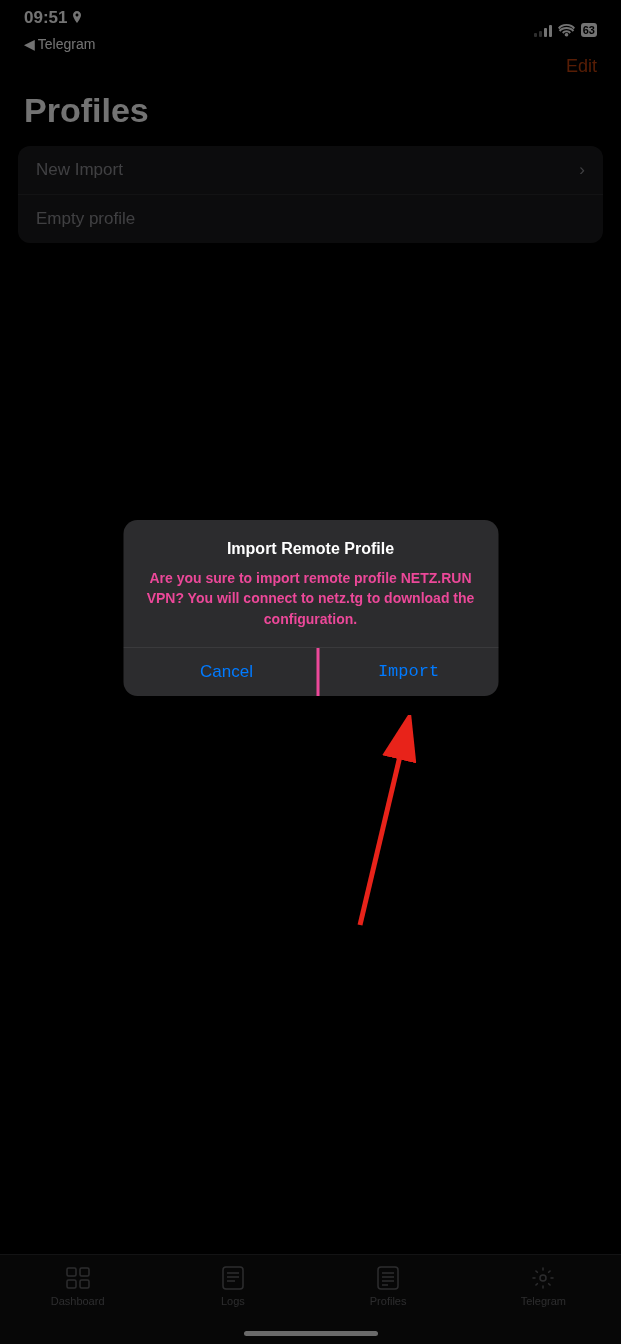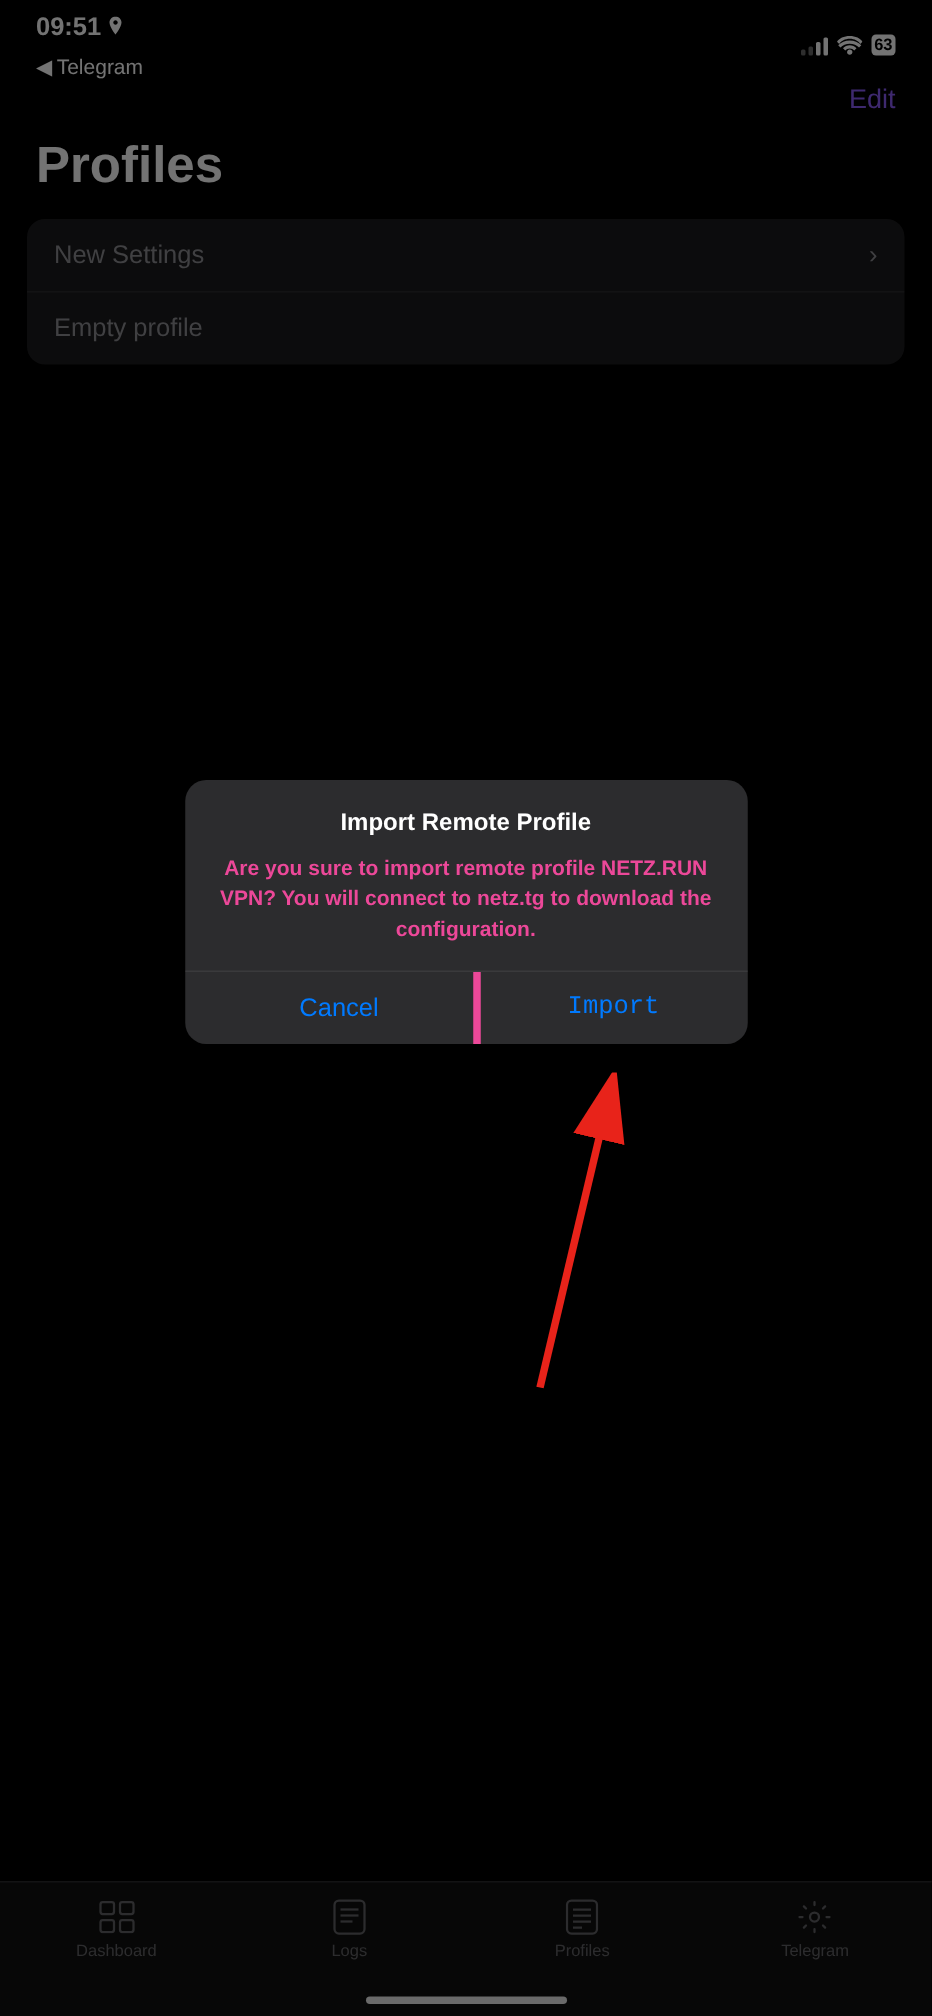--- a/index.html
+++ b/index.html
@@ -80,21 +80,21 @@
 
     
     .nav-bar {
       display: flex;
       justify-content: flex-end;
       padding: 6px 24px 6px 24px;
     }
 
     .nav-edit {
       font-size: 18px;
-      color: #8b5cf6;
+      color: #c2410c;
     }
 
     
     .page-title {
       padding: 8px 24px 16px 24px;
       font-size: 34px;
       font-weight: 700;
       color: #fff;
     }
 
@@ -182,21 +182,21 @@
       flex: 1;
       padding: 14px;
       text-align: center;
       font-size: 17px;
       font-weight: 400;
       color: #007aff;
       cursor: pointer;
     }
 
     .alert-btn-cancel {
-      border-right: 5px solid #ec4899;
+      border-right: 3px solid #ec4899;
       padding-left: 28px;
     }
 
     .alert-btn-import {
       font-weight: 500;
       font-family: Liberation Mono, monospace;
     }
 
     
     .tab-bar {
@@ -294,21 +294,21 @@
 </div>
 
 <div class="nav-bar">
   <span class="nav-edit">Edit</span>
 </div>
 
 <div class="page-title">Profiles</div>
 
 <div class="profiles-card">
   <div class="profiles-new-row">
-    <span class="profiles-new-label">New Settings</span>
+    <span class="profiles-new-label">New Import</span>
     <span class="profiles-chevron">›</span>
   </div>
   <div class="profiles-empty-row">
     <span class="profiles-empty-label">Empty profile</span>
   </div>
 </div>
 
 <div class="overlay"></div>
 
 <div class="alert-dialog">

